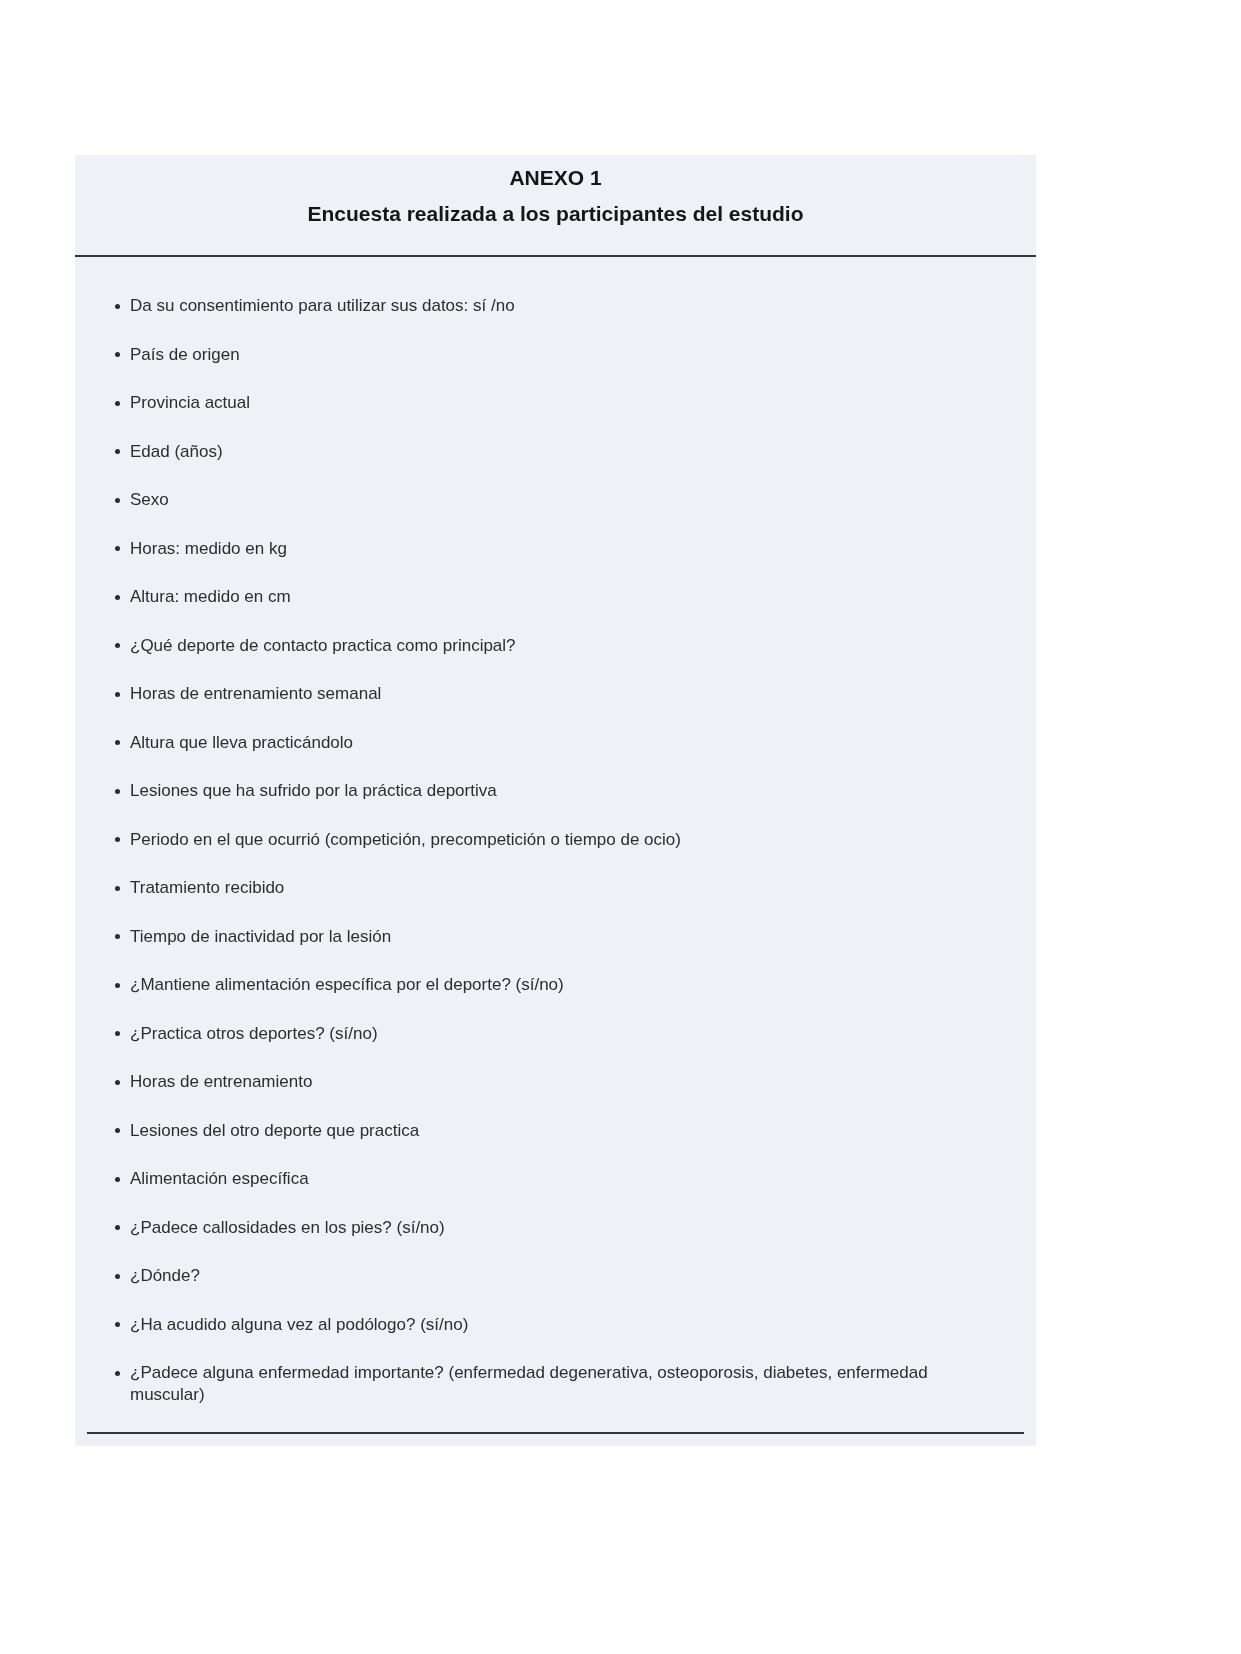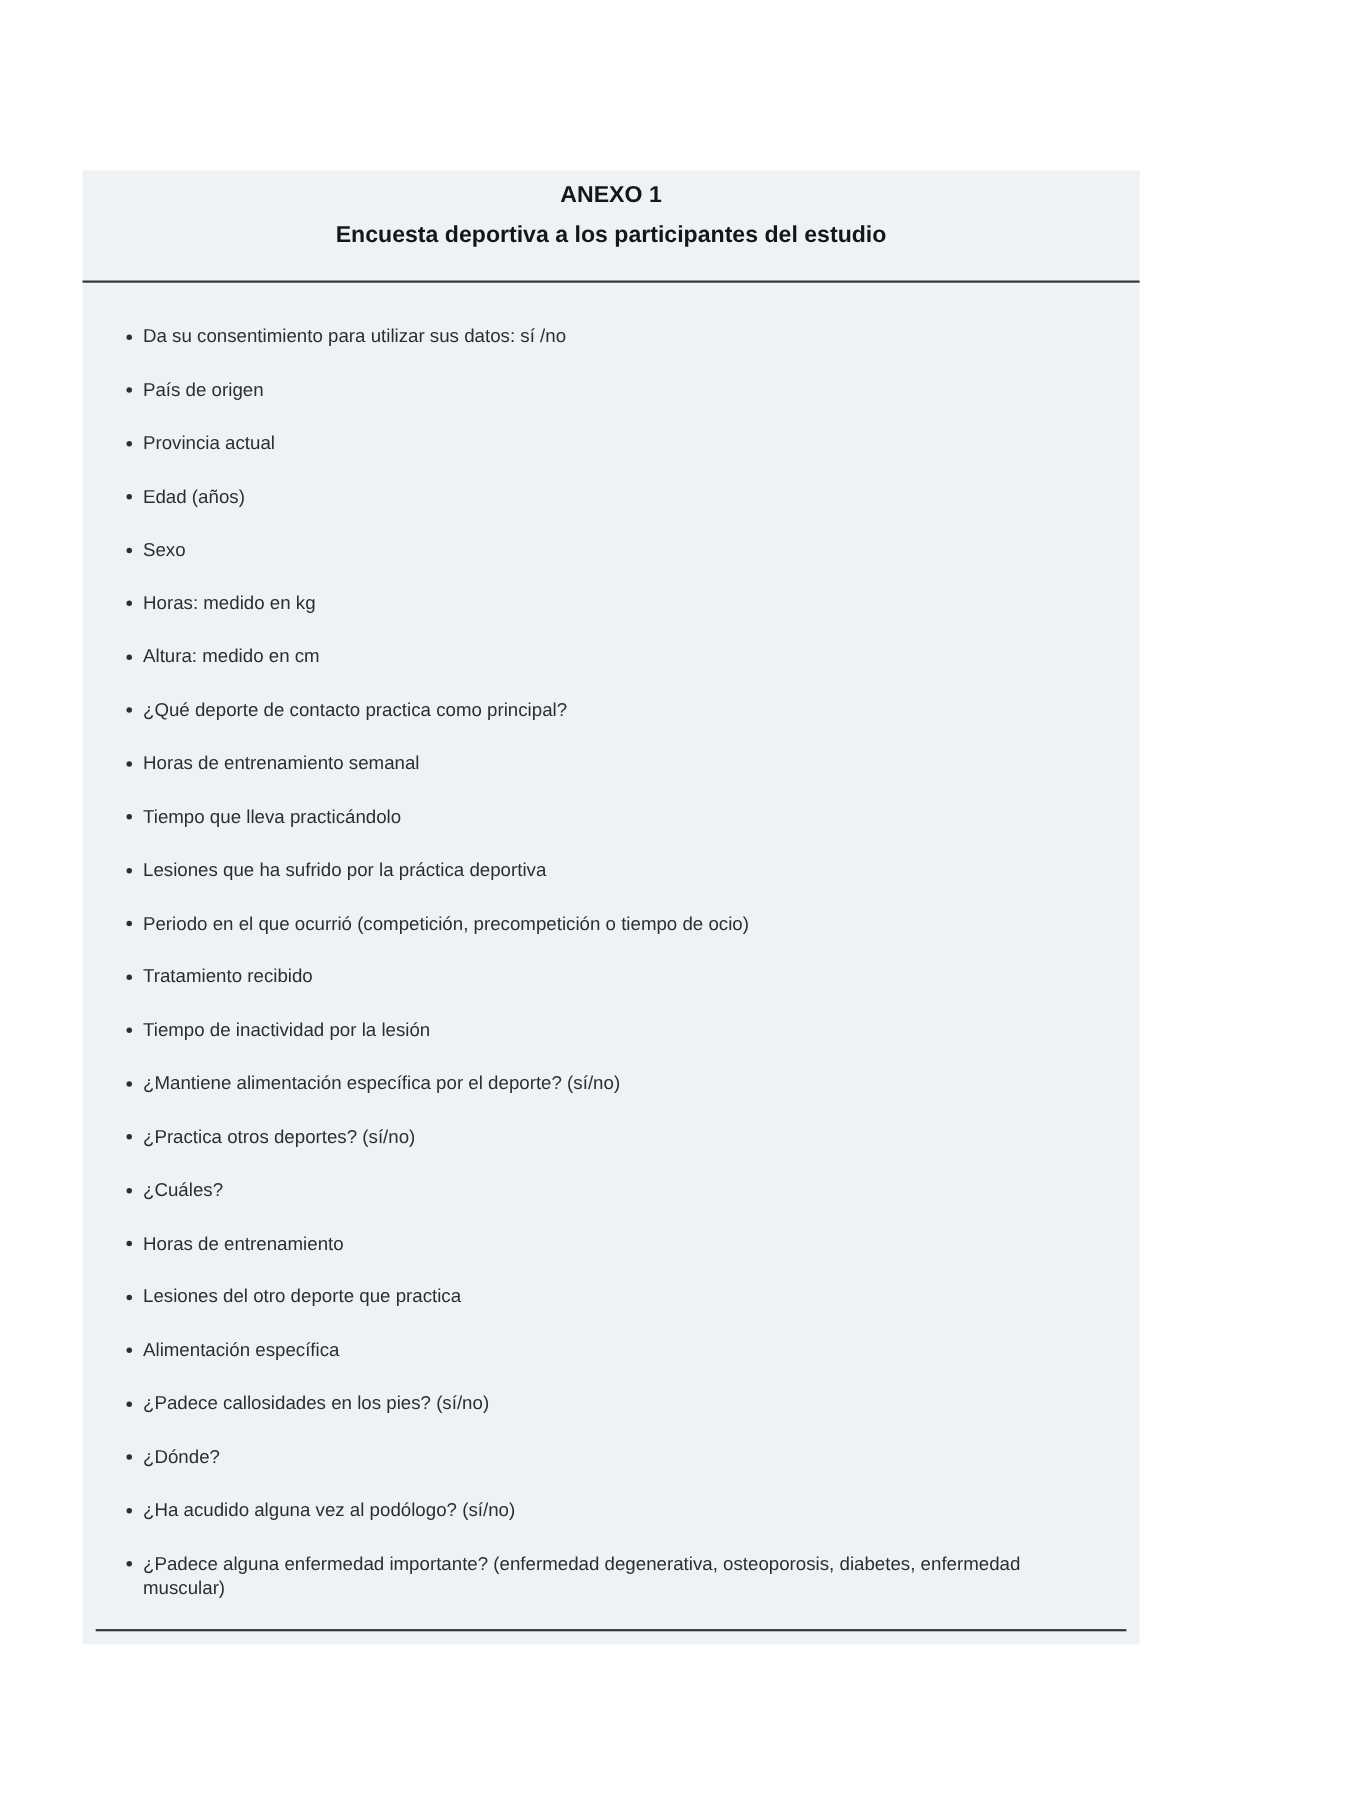--- a/index.html
+++ b/index.html
@@ -72,40 +72,39 @@
   .question-text{
     display:inline-block;
   }
 </style>
 </head>
 <body>
 
 <section class="annex-panel">
   <header class="annex-header">
     <h1 class="annex-title">ANEXO 1</h1>
-    <h2 class="annex-subtitle">Encuesta deportiva a los participantes del estudio</h2>
+    <h2 class="annex-subtitle">Encuesta realizada a los participantes del estudio</h2>
   </header>
   <ul class="question-list" id="question-list">
       <li class="question-item"><span class="bullet-dot"></span><span class="question-text">Da su consentimiento para utilizar sus datos: sí /no</span></li>
       <li class="question-item"><span class="bullet-dot"></span><span class="question-text">País de origen</span></li>
       <li class="question-item"><span class="bullet-dot"></span><span class="question-text">Provincia actual</span></li>
       <li class="question-item"><span class="bullet-dot"></span><span class="question-text">Edad (años)</span></li>
       <li class="question-item"><span class="bullet-dot"></span><span class="question-text">Sexo</span></li>
       <li class="question-item"><span class="bullet-dot"></span><span class="question-text">Horas: medido en kg</span></li>
       <li class="question-item"><span class="bullet-dot"></span><span class="question-text">Altura: medido en cm</span></li>
       <li class="question-item"><span class="bullet-dot"></span><span class="question-text">¿Qué deporte de contacto practica como principal?</span></li>
       <li class="question-item"><span class="bullet-dot"></span><span class="question-text">Horas de entrenamiento semanal</span></li>
-      <li class="question-item"><span class="bullet-dot"></span><span class="question-text">Tiempo que lleva practicándolo</span></li>
+      <li class="question-item"><span class="bullet-dot"></span><span class="question-text">Altura que lleva practicándolo</span></li>
       <li class="question-item"><span class="bullet-dot"></span><span class="question-text">Lesiones que ha sufrido por la práctica deportiva</span></li>
       <li class="question-item"><span class="bullet-dot"></span><span class="question-text">Periodo en el que ocurrió (competición, precompetición o tiempo de ocio)</span></li>
       <li class="question-item"><span class="bullet-dot"></span><span class="question-text">Tratamiento recibido</span></li>
       <li class="question-item"><span class="bullet-dot"></span><span class="question-text">Tiempo de inactividad por la lesión</span></li>
       <li class="question-item"><span class="bullet-dot"></span><span class="question-text">¿Mantiene alimentación específica por el deporte? (sí/no)</span></li>
       <li class="question-item"><span class="bullet-dot"></span><span class="question-text">¿Practica otros deportes? (sí/no)</span></li>
-      <li class="question-item"><span class="bullet-dot"></span><span class="question-text">¿Cuáles?</span></li>
       <li class="question-item"><span class="bullet-dot"></span><span class="question-text">Horas de entrenamiento</span></li>
       <li class="question-item"><span class="bullet-dot"></span><span class="question-text">Lesiones del otro deporte que practica</span></li>
       <li class="question-item"><span class="bullet-dot"></span><span class="question-text">Alimentación específica</span></li>
       <li class="question-item"><span class="bullet-dot"></span><span class="question-text">¿Padece callosidades en los pies? (sí/no)</span></li>
       <li class="question-item"><span class="bullet-dot"></span><span class="question-text">¿Dónde?</span></li>
       <li class="question-item"><span class="bullet-dot"></span><span class="question-text">¿Ha acudido alguna vez al podólogo? (sí/no)</span></li>
       <li class="question-item"><span class="bullet-dot"></span><span class="question-text">¿Padece alguna enfermedad importante? (enfermedad degenerativa, osteoporosis, diabetes, enfermedad muscular)</span></li>
     </ul>
 </section>
 

